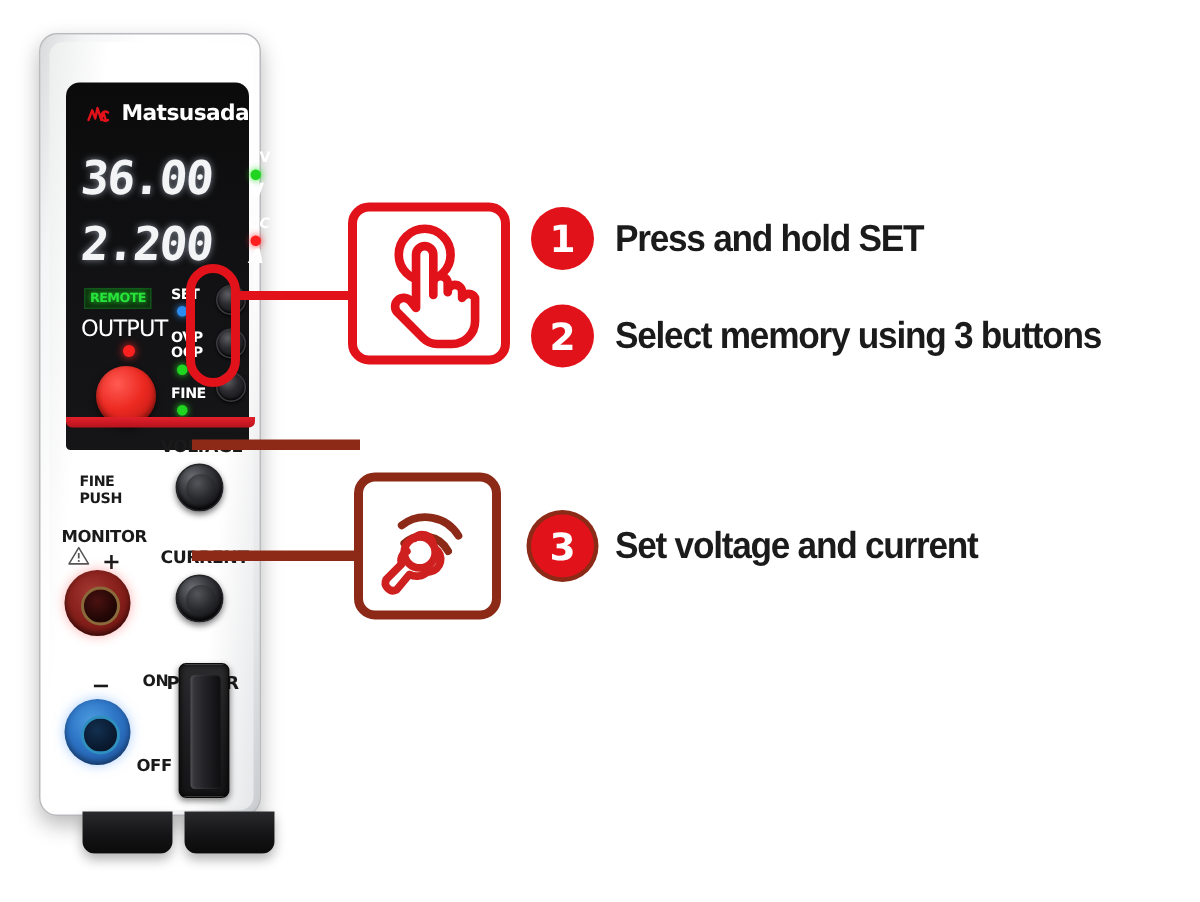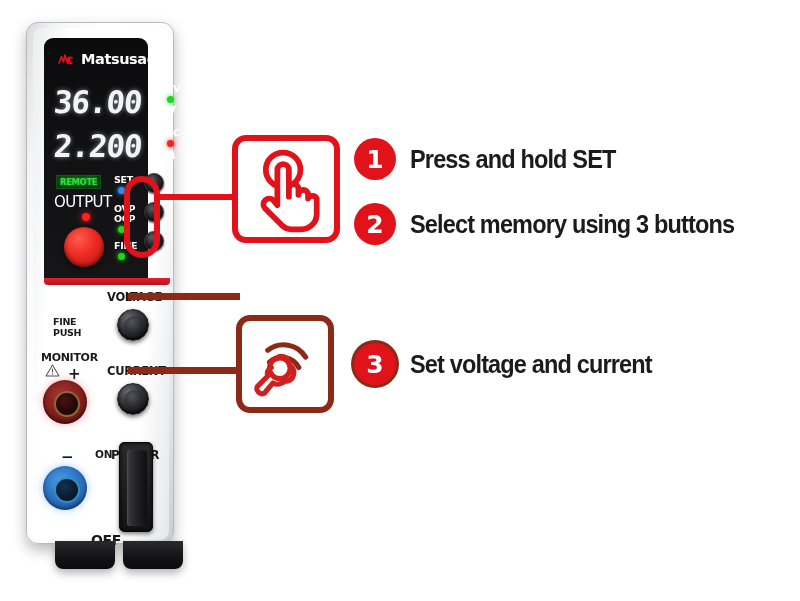--- a/index.html
+++ b/index.html
@@ -30,22 +30,22 @@
   #device-inner {
     position: absolute;
     left: 6px; top: 5px;
     width: 136px; height: 512px;
     border-radius: 9px;
     background: linear-gradient(95deg,#eceded 0%,#ffffff 22%,#ffffff 78%,#e6e7e9 100%);
   }
   
   #black-panel {
     position: absolute;
-    left: 11px; top: 10px;
-    width: 104px; height: 245px;
+    left: 11px; top: 27px;
+    width: 122px; height: 245px;
     border-radius: 9px 9px 3px 3px;
     background: linear-gradient(180deg,#0b0b0c 0%, #121214 55%, #151517 100%);
   }
   #red-bar {
     position: absolute;
     left: 11px; top: 250px;
     width: 126px; height: 7px;
     border-radius: 0 0 4px 4px;
     background: linear-gradient(180deg,#e2202c 0%, #b8121d 100%);
   }
@@ -162,21 +162,21 @@
   }
   #lbl-voltage { left: 74px; top: 262px; font-size: 11.5px; }
   #lbl-current { left: 74px; top: 336px; font-size: 11.5px; }
   #lbl-power   { left: 78px; top: 420px; font-size: 12px; }
   #lbl-push    { left: 20px; top: 288px; font-size: 9.5px; }
   #lbl-fine    { left: 20px; top: 299px; font-size: 9.5px; }
   #lbl-monitor { left: 8px; top: 323px; font-size: 11px; }
   #lbl-plus    { left: 35px; top: 337px; font-size: 15px; font-weight: bold; }
   #lbl-minus   { left: 28px; top: 420px; font-size: 15px; font-weight: bold; }
   #lbl-on      { left: 62px; top: 420px; font-size: 10.5px; }
-  #lbl-off     { left: 58px; top: 504px; font-size: 14px; }
+  #lbl-off     { left: 58px; top: 476px; font-size: 11px; }
 
   #warn-tri { position: absolute; left: 12px; top: 336px; width: 15px; height: 13px; }
 
   .knob {
     position: absolute; left: 84px;
     width: 32px; height: 32px; border-radius: 50%;
     background: radial-gradient(circle at 35% 28%, #6d6e73 0%, #3a3b40 35%, #18181b 75%, #0a0a0c 100%);
     box-shadow: 0 2px 4px rgba(0,0,0,0.55), inset 0 -2px 3px rgba(0,0,0,0.8);
     border: 1px solid #242428;
   }

